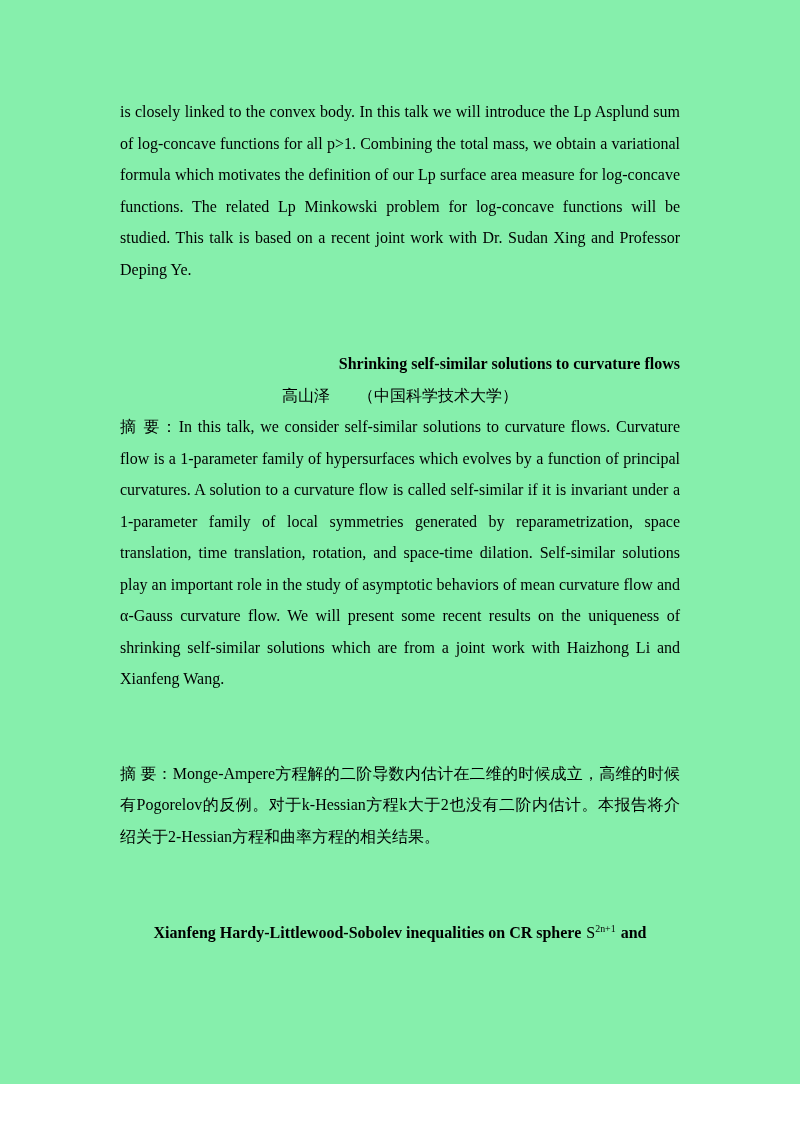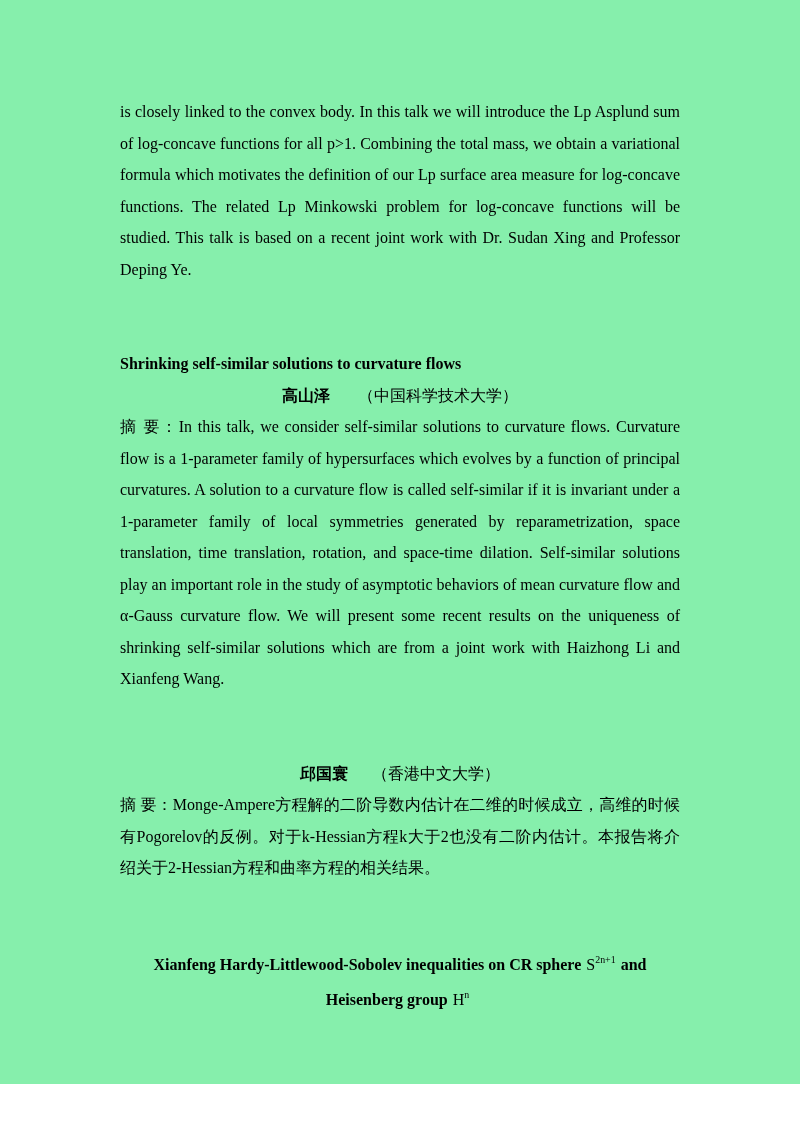--- a/index.html
+++ b/index.html
@@ -24,31 +24,31 @@
     margin: 0;
     line-height: 31.5px;
     text-align: justify;
   }
   .spacer {
     height: 63px;
   }
   .talk-title {
     margin: 0;
     line-height: 31.5px;
-    text-align: left;
+    text-align: right;
     font-weight: bold;
     font-size: 16px;
   }
   .author-line {
     margin: 0;
     line-height: 31.5px;
     text-align: center;
   }
   .author-name {
-    font-weight: bold;
+    font-weight: normal;
   }
   .affiliation {
     font-weight: normal;
     margin-left: 24px;
   }
   .abstract {
     margin: 0;
     line-height: 31.5px;
     text-align: justify;
   }
@@ -88,33 +88,27 @@
         <span class="author-name">高山泽</span><span class="affiliation"> （中国科学技术大学）</span>
       </p>
       <p class="abstract">
         <span class="abstract-label">摘 要：</span><span>In this talk, we consider self-similar solutions to curvature flows. Curvature flow is a 1-parameter family of hypersurfaces which evolves by a function of principal curvatures. A solution to a curvature flow is called self-similar if it is invariant under a 1-parameter family of local symmetries generated by reparametrization, space translation, time translation, rotation, and space-time dilation. Self-similar solutions play an important role in the study of asymptotic behaviors of mean curvature flow and α-Gauss curvature flow. We will present some recent results on the uniqueness of shrinking self-similar solutions which are from a joint work with Haizhong Li and Xianfeng Wang.</span>
       </p>
     </section>
 
     <div class="spacer"></div>
 
     <section>
-      <p class="author-line">
-        <span class="author-name">邱国寰</span><span class="affiliation">（香港中文大学）</span>
-      </p>
       <p class="abstract">
         <span class="abstract-label">摘 要：</span><span>Monge-Ampere方程解的二阶导数内估计在二维的时候成立，高维的时候有Pogorelov的反例。对于k-Hessian方程k大于2也没有二阶内估计。本报告将介绍关于2-Hessian方程和曲率方程的相关结果。</span>
       </p>
     </section>
 
     <div class="spacer"></div>
 
     <section>
       <div class="big-title">
         <span>Xianfeng Hardy-Littlewood-Sobolev inequalities on CR sphere</span><span class="math-chunk"><span>S</span><sup>2n+1</sup></span><span>and</span>
       </div>
-      <div class="big-title">
-        <span>Heisenberg group</span><span class="math-chunk"><span>H</span><sup>n</sup></span>
-      </div>
     </section>
 
   </div>
 </div>
 
 </body></html>

